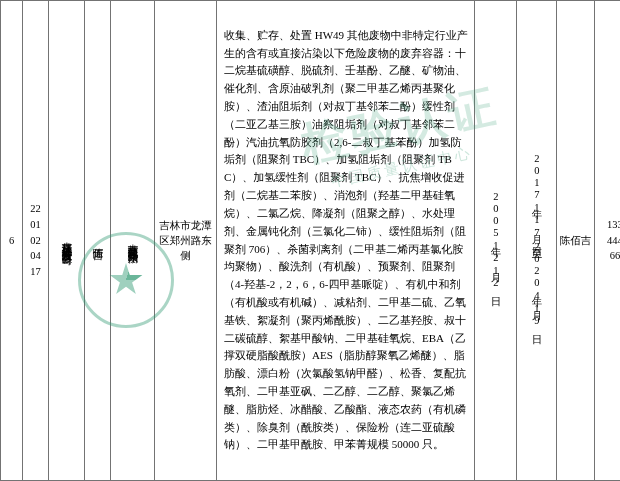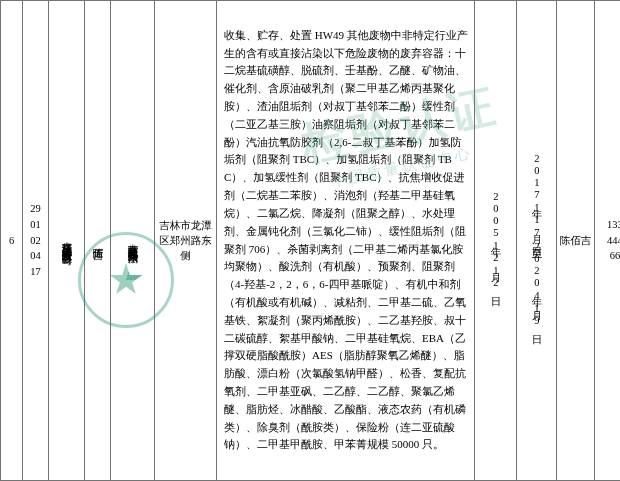--- a/index.html
+++ b/index.html
@@ -140,21 +140,21 @@
   <div class="watermark wm-text-big">检验认证</div>
   <div class="watermark wm-text-small">中国质量认证中心</div>
 
   <table class="reg-table">
     <tbody>
         <tr>
 
       <td class="c-seq">6</td>
 
       <td class="c-code">
-        <span class="num-stack">29</span>
+        <span class="num-stack">22</span>
         <span class="num-stack">01</span>
         <span class="num-stack">02</span>
         <span class="num-stack">04</span>
         <span class="num-stack">17</span>
       </td>
 
       <td class="c-company">
         <div class="vert-wrap">
           <span class="vert">吉林晟沃达环保科技开发有限公司</span>
         </div>

